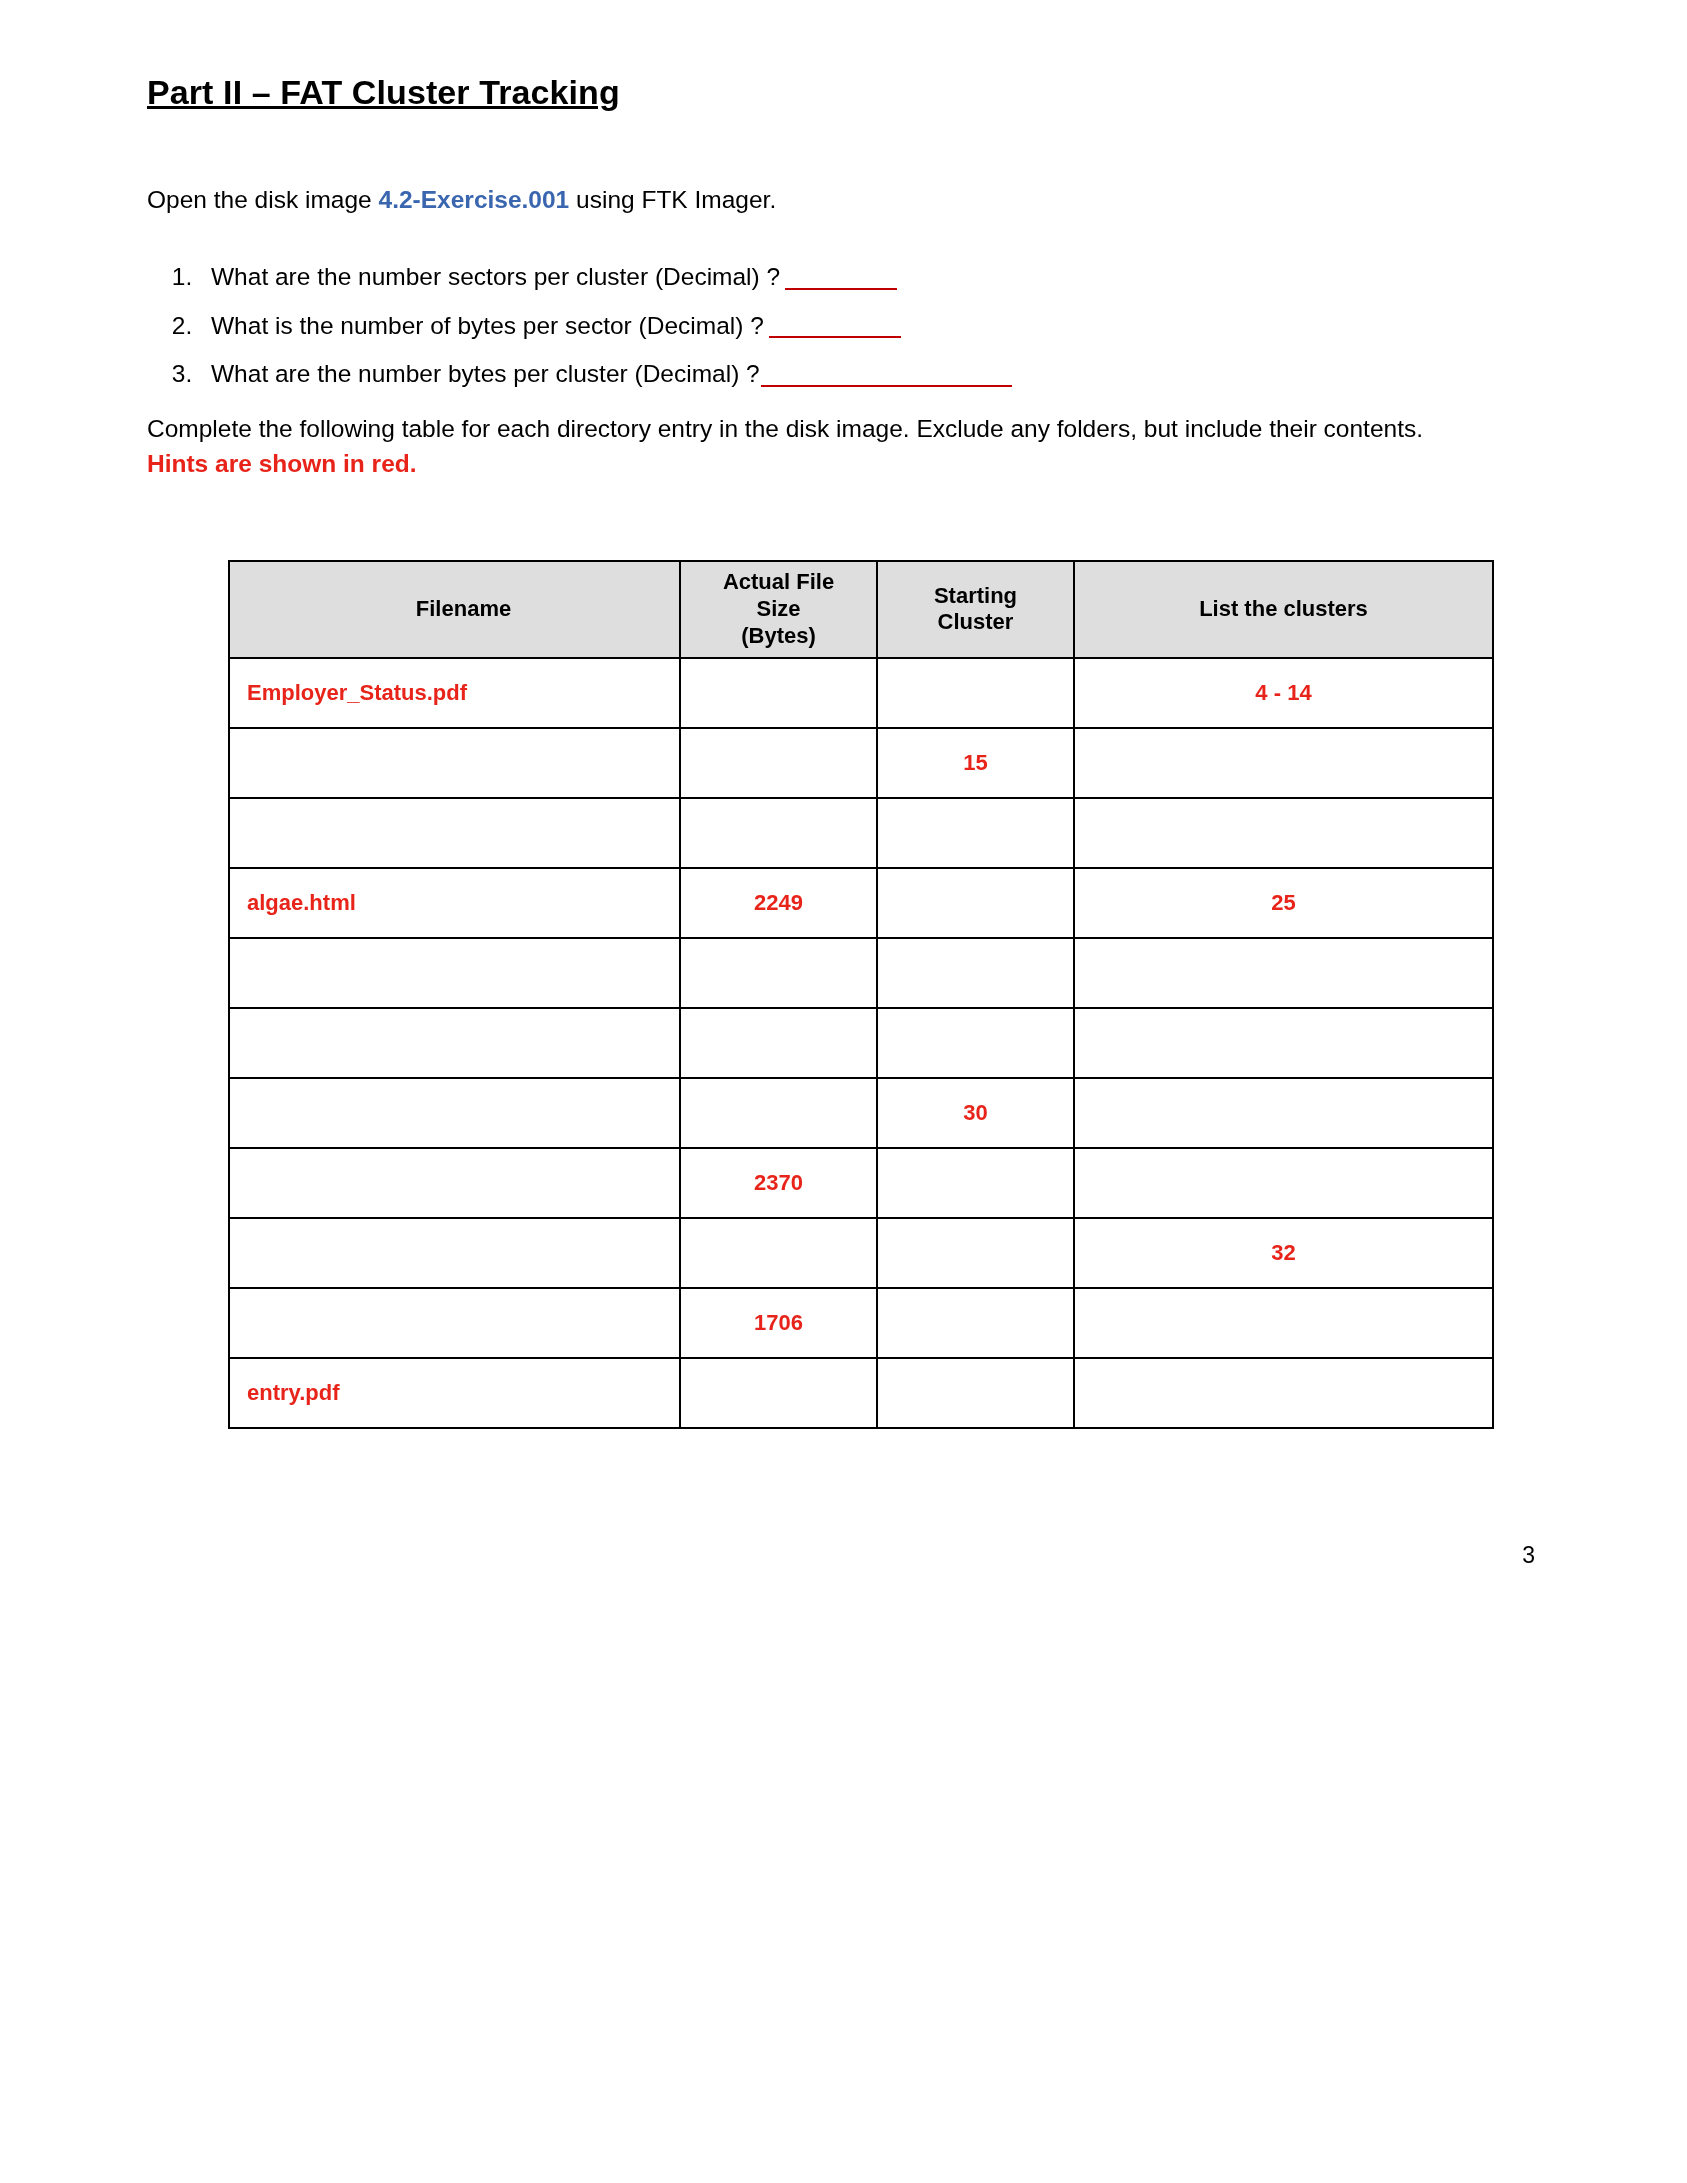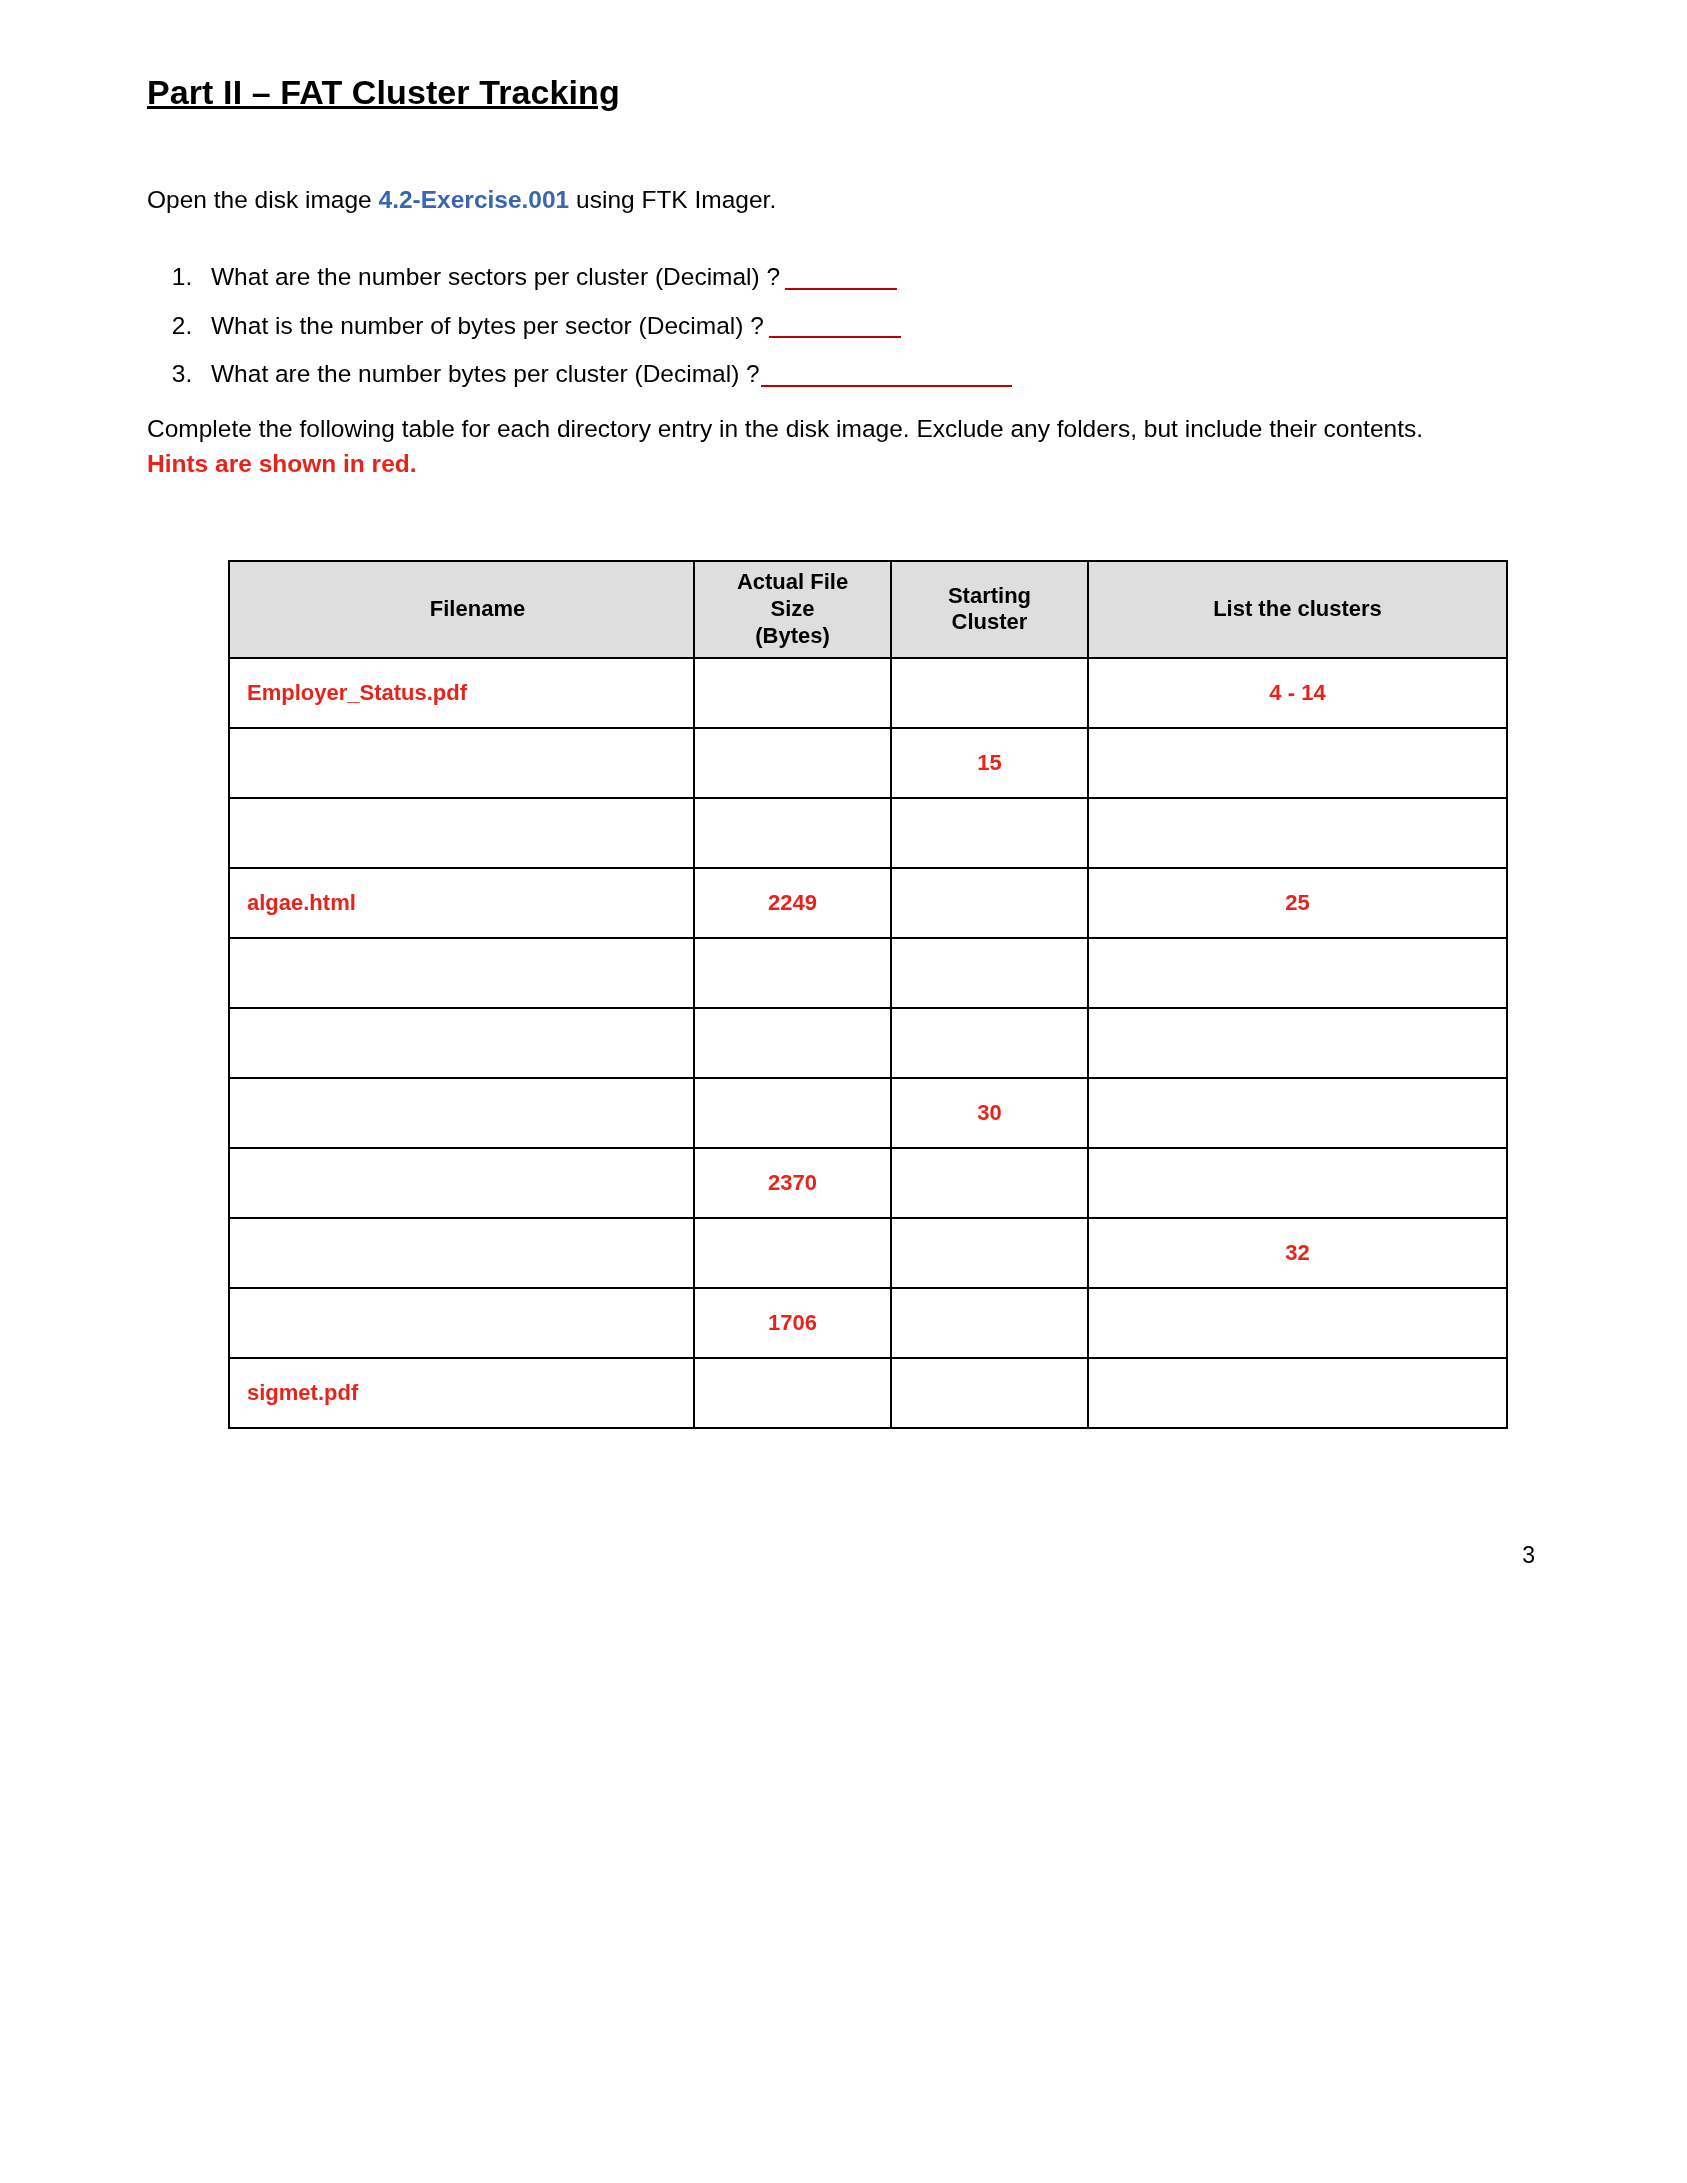--- a/index.html
+++ b/index.html
@@ -89,21 +89,21 @@
   table.fat th {
     background: #dedede;
     font-weight: bold;
     text-align: center;
     height: 93px;
     line-height: 1.22;
   }
   th.col-filename {
     width: 429px;
     text-align: left;
-    padding-left: 33px;
+    padding-left: 19px;
   }
   th.col-size { width: 193px; }
   th.col-start { width: 193px; }
   th.col-clusters { width: 415px; }
   td.c-filename {
     text-align: left;
     padding-left: 17px;
     color: #e8241a;
     font-weight: bold;
   }
@@ -218,21 +218,21 @@
           <td class="c-start"></td>
           <td class="c-clusters">32</td>
         </tr>
         <tr>
           <td class="c-filename"></td>
           <td class="c-size">1706</td>
           <td class="c-start"></td>
           <td class="c-clusters"></td>
         </tr>
         <tr>
-          <td class="c-filename">sigmet.pdf</td>
+          <td class="c-filename">entry.pdf</td>
           <td class="c-size"></td>
           <td class="c-start"></td>
           <td class="c-clusters"></td>
         </tr>
       </tbody>
     </table>
 
   </div>
 
   <div class="page-number">3</div>

